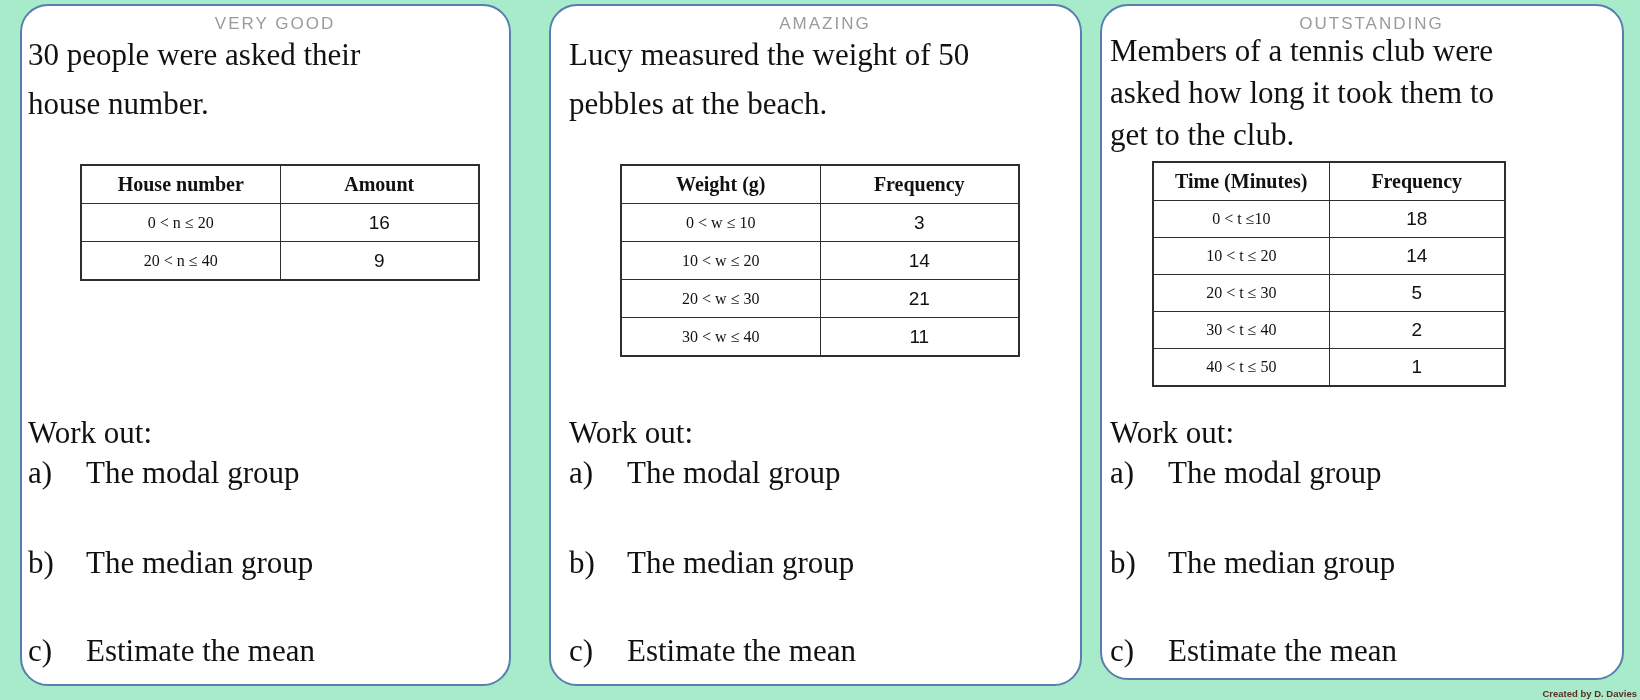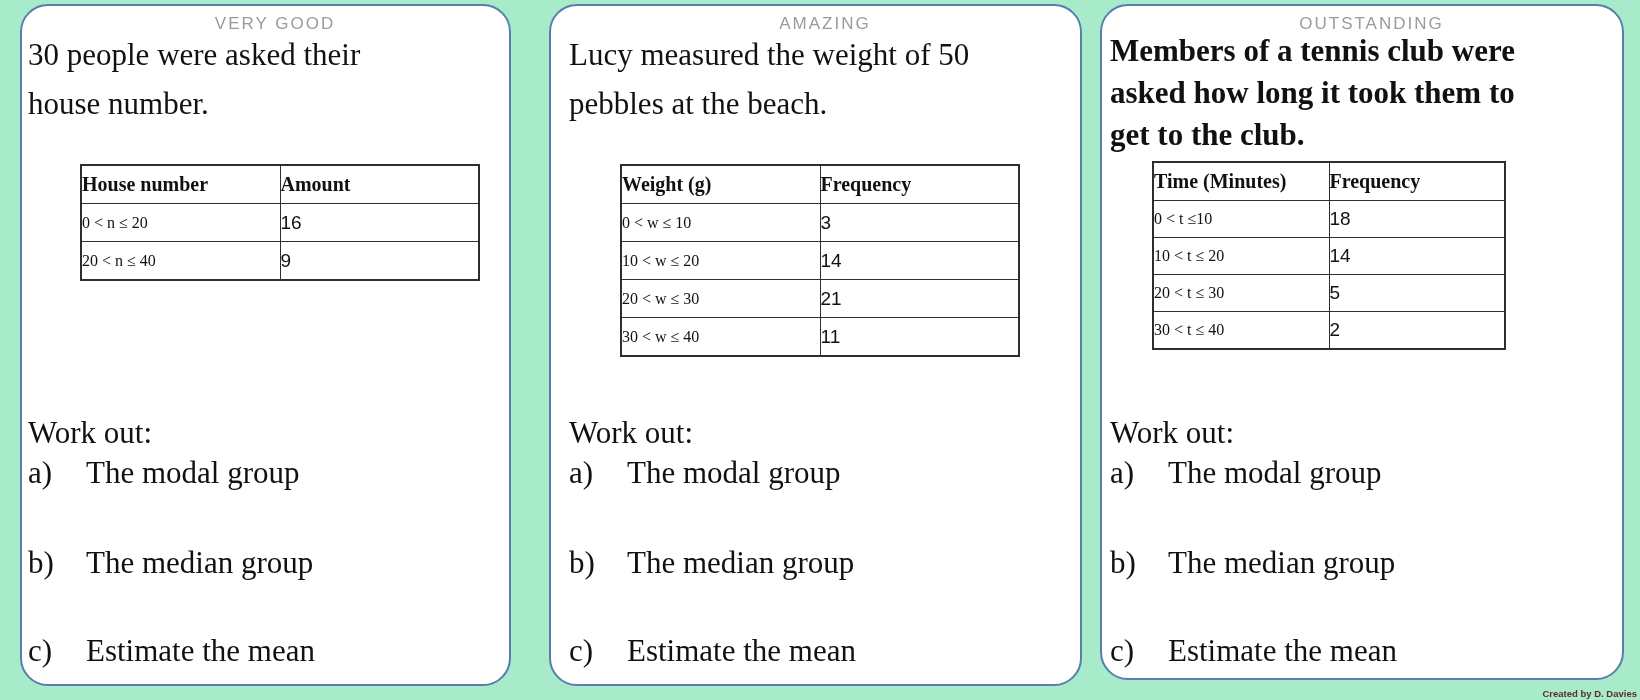--- a/index.html
+++ b/index.html
@@ -32,33 +32,33 @@
     letter-spacing:2px;
     color:#9b9b9b;
     padding-left:19px;
   }
   .question{
     position:absolute;top:24px;left:var(--pl);right:6px;
     font-size:31px;
     line-height:49px;
     white-space:pre-line;
   }
-  .c3 .question{line-height:42px;font-weight:bold;}
+  .c3 .question{line-height:42px;}
 
   .qtable{
     position:absolute;
     border-collapse:collapse;
     table-layout:fixed;
   }
   .c1 .qtable{top:158px;left:58px;width:400px;}
   .c2 .qtable{top:158px;left:69px;width:400px;}
   .c3 .qtable{top:155px;left:50px;width:354px;}
   .qtable th,.qtable td{
     border:1px solid #2e2e2e;
-    text-align:left;
+    text-align:center;
     vertical-align:middle;
     padding:0;
     overflow:hidden;
   }
   .qtable{border:2px solid #2e2e2e;}
   .qtable th{
     font-family:"Liberation Serif","DejaVu Serif",serif;
     font-weight:bold;
     font-size:20px;
     height:37px;
@@ -198,20 +198,24 @@
       <td class="freq">14</td>
     </tr>
     <tr>
       <td class="range">20 &lt; t ≤ 30</td>
       <td class="freq">5</td>
     </tr>
     <tr>
       <td class="range">30 &lt; t ≤ 40</td>
       <td class="freq">2</td>
     </tr>
+    <tr>
+      <td class="range">40 &lt; t ≤ 50</td>
+      <td class="freq">1</td>
+    </tr>
   </tbody>
     </table>
   <div class="workout">Work out:</div>
   <div class="task ta">
     <span class="letter">a)</span>
     <span class="tasktext">The modal group</span>
   </div>
   <div class="task tb">
     <span class="letter">b)</span>
     <span class="tasktext">The median group</span>

